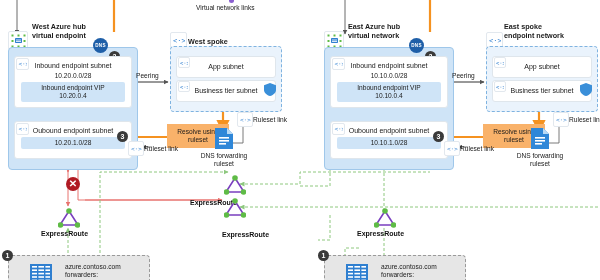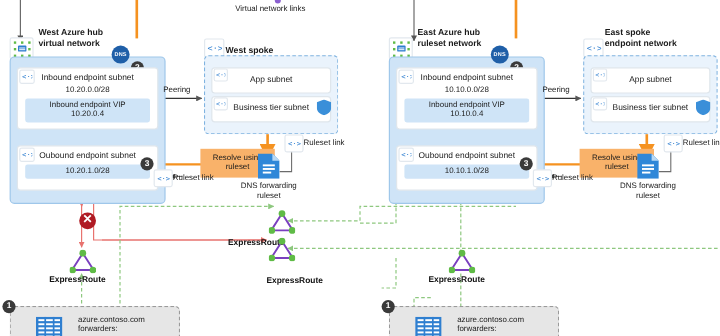--- a/index.html
+++ b/index.html
@@ -170,21 +170,21 @@
     <path d="M330,168 L330,186 L300,186" stroke="#8ec87f" stroke-width="1" fill="none" stroke-dasharray="3,2"></path>
     <path d="M330,215 L330,240 L318,240" stroke="#8ec87f" stroke-width="1" fill="none" stroke-dasharray="3,2"></path>
     <path d="M345,262 L345,248 L360,248" stroke="#8ec87f" stroke-width="1" fill="none" stroke-dasharray="3,2"></path>
   </svg>
 
   <div class="abs lbl" style="left:196px;top:4px;">Virtual network links</div>
   <div class="abs" style="left:229px;top:-2px;width:5px;height:5px;border-radius:50%;background:#8a5fd0;"></div>
 
   <div class="abs" style="left:32px;top:23px;">
     <div class="vnet-title">West Azure hub
-virtual network</div>
+virtual endpoint</div>
   </div>
   <div class="abs icon-tile" style="left:8px;top:31px;width:18px;height:17px;">
     <svg width="15" height="14" viewBox="0 0 15 14">
       <rect x="4" y="4" width="7" height="5" rx="0.8" fill="#2f7fd0"></rect>
       <rect x="5" y="5.6" width="5" height="0.8" fill="#fff"></rect>
       <rect x="5" y="7" width="5" height="0.8" fill="#fff"></rect>
       <g fill="#5fbb46">
         <rect x="0.5" y="0.5" width="2" height="2"></rect>
           <rect x="6.5" y="0.5" width="2" height="2"></rect>
         <rect x="12.5" y="0.5" width="2" height="2"></rect>
@@ -292,21 +292,21 @@
 
   <div class="abs icon-tile" style="left:237px;top:112px;width:14px;height:13px;">
     <svg width="11" height="10" viewBox="0 0 11 10">
         <text x="0" y="7" font-size="6" fill="#2f7fd0" font-family="monospace">&lt;·&gt;</text>
       </svg>
   </div>
   <div class="abs lbl" style="left:253px;top:116px;">Ruleset link</div>
 
   <div class="abs" style="left:348px;top:23px;">
     <div class="vnet-title">East Azure hub
-ruleset network</div>
+virtual network</div>
   </div>
   <div class="abs icon-tile" style="left:324px;top:31px;width:18px;height:17px;">
     <svg width="15" height="14" viewBox="0 0 15 14">
       <rect x="4" y="4" width="7" height="5" rx="0.8" fill="#2f7fd0"></rect>
       <rect x="5" y="5.6" width="5" height="0.8" fill="#fff"></rect>
       <rect x="5" y="7" width="5" height="0.8" fill="#fff"></rect>
       <g fill="#5fbb46">
         <rect x="0.5" y="0.5" width="2" height="2"></rect>
           <rect x="6.5" y="0.5" width="2" height="2"></rect>
         <rect x="12.5" y="0.5" width="2" height="2"></rect>

